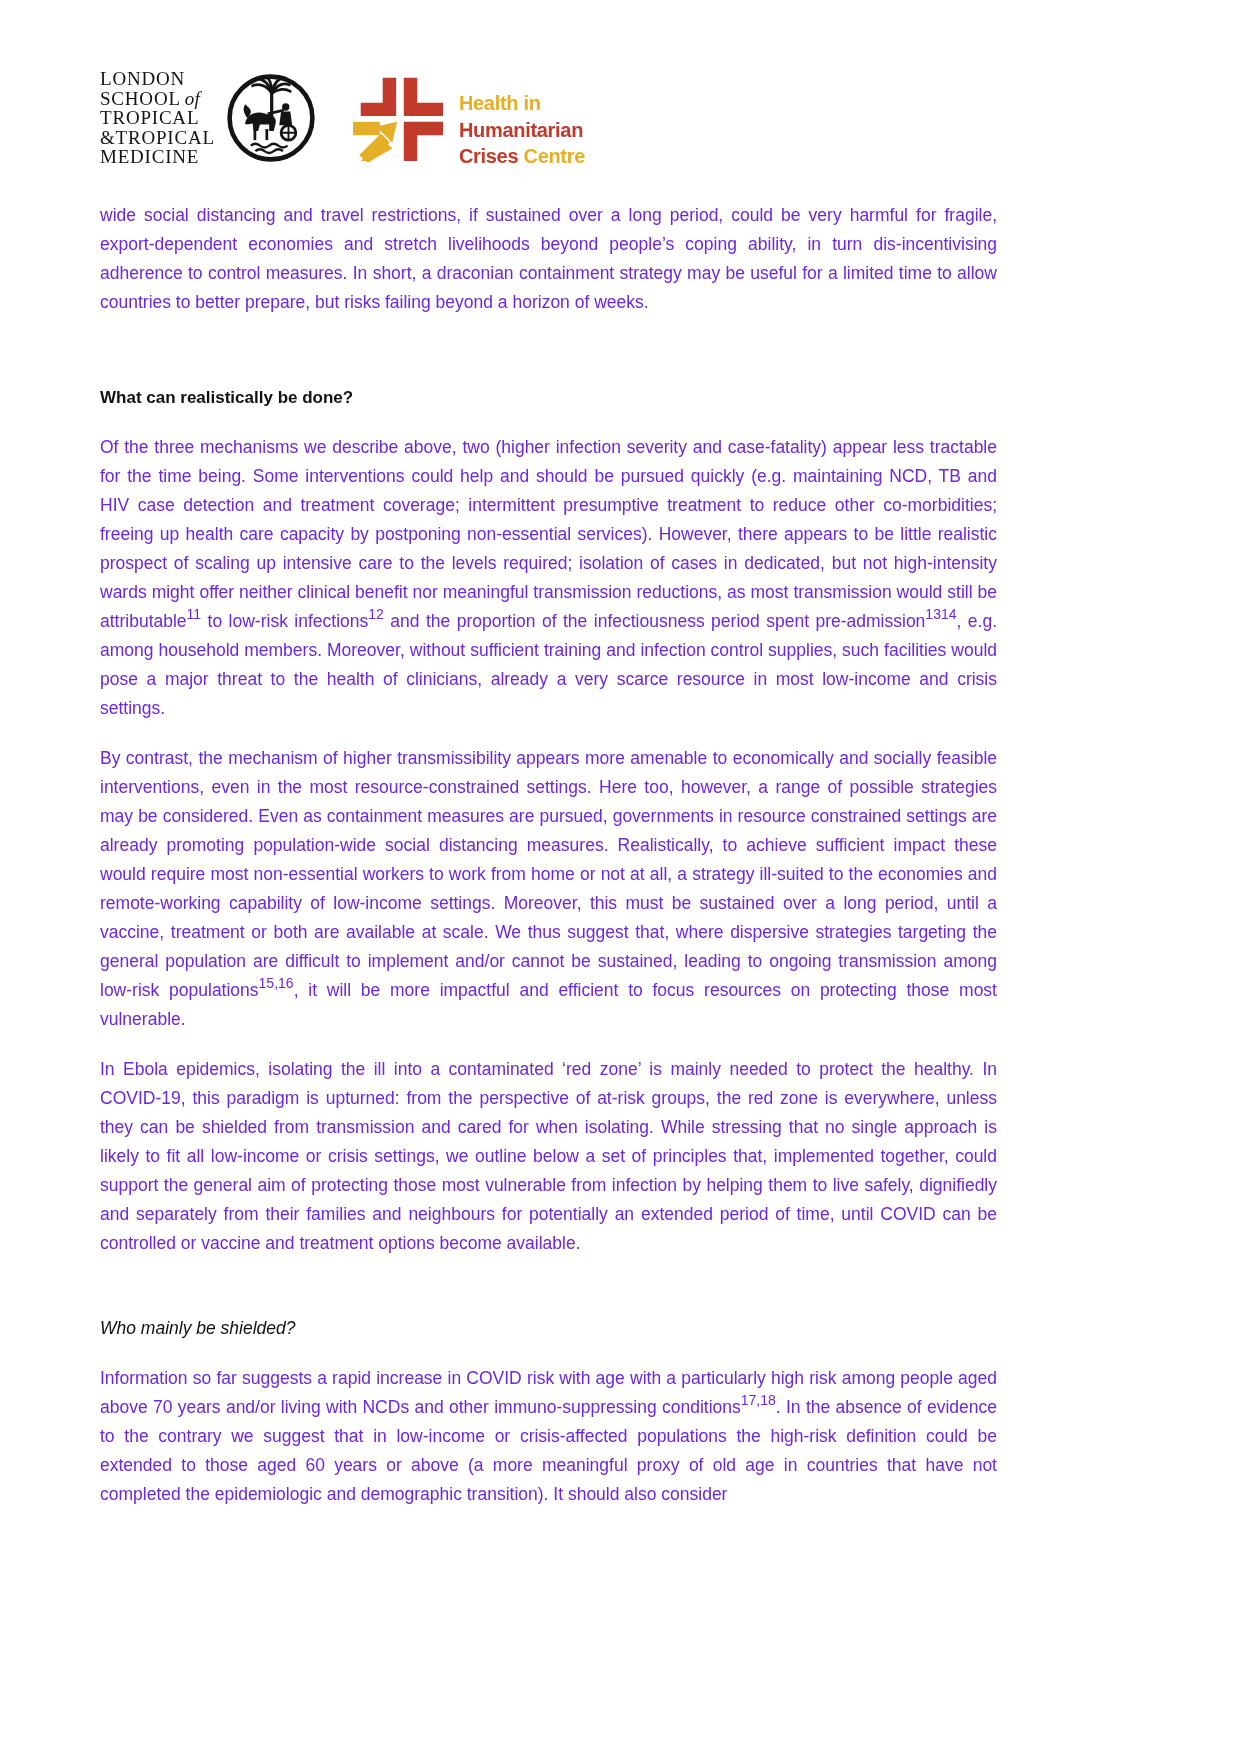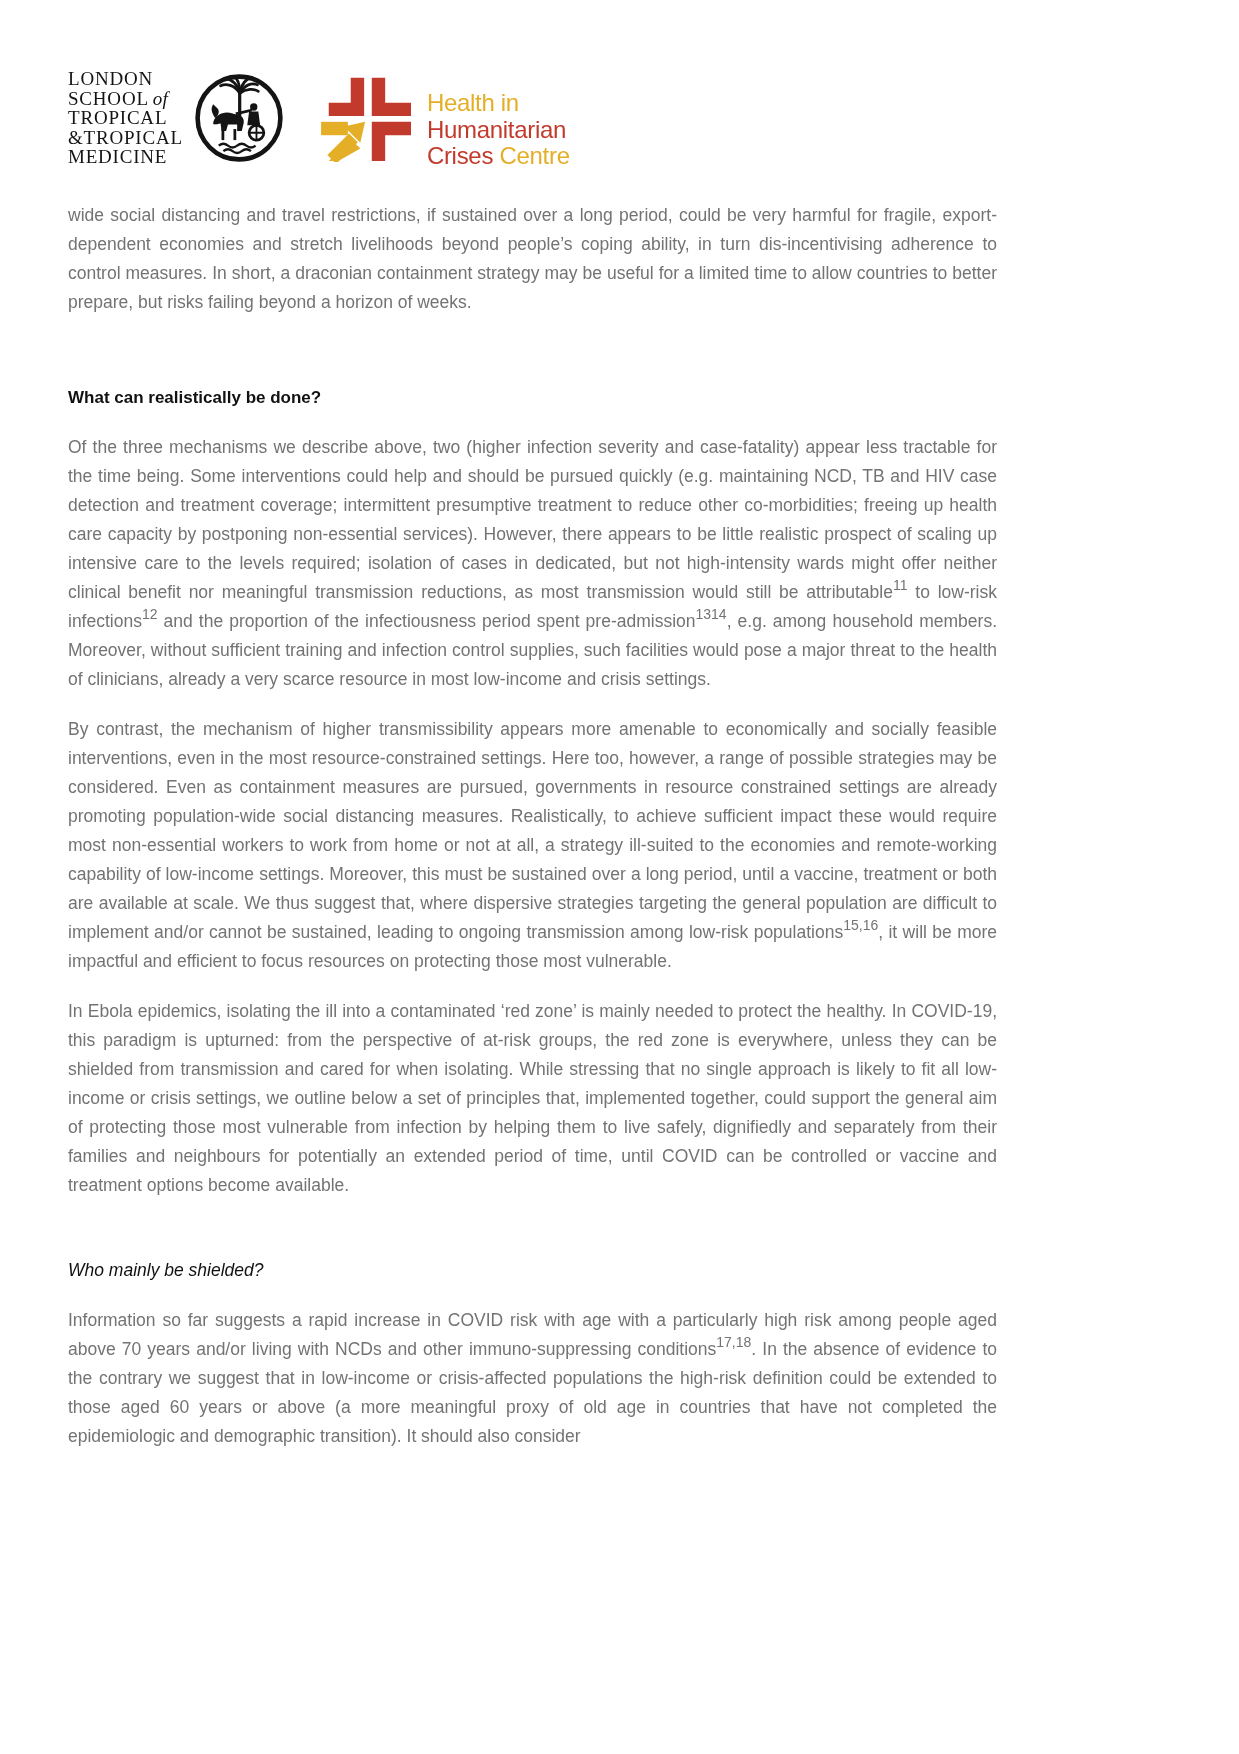--- a/index.html
+++ b/index.html
@@ -6,21 +6,21 @@
   html, body { background: #ffffff; }
   body {
     width: 1239px;
     height: 1754px;
     overflow: hidden;
     font-family: "Liberation Sans", sans-serif;
     color: #111111;
     position: relative;
   }
   .page {
-    padding: 62px 100px 0 68px;
+    padding: 62px 100px 0 100px;
     width: 1097px;
   }
 
   
   header { display: flex; align-items: center; height: 112px; }
   .lshtm-wordmark {
     font-family: "Liberation Serif", serif;
     font-size: 19px;
     line-height: 19.5px;
     letter-spacing: 0.8px;
@@ -31,37 +31,37 @@
     font-style: italic;
     text-transform: none;
     letter-spacing: 0.3px;
     margin-left: 4px;
   }
   .emblem { margin-left: 10px; }
   .hhcc { display: flex; align-items: center; margin-left: 34px; }
   .hhcc-icon { flex: 0 0 auto; }
   .hhcc-text {
     margin-left: 12px;
-    font-weight: normal;
-    font-size: 24px;
+    font-weight: bold;
+    font-size: 20px;
     line-height: 26.5px;
     letter-spacing: -0.3px;
     white-space: nowrap;
     margin-top: 24px;
   }
   .c-gold { color: #E5AE27; }
   .c-red  { color: #C23A2B; }
 
   
   .doc { margin-top: 27px; }
   .para {
     font-size: 17.5px;
     line-height: 29px;
     text-align: justify;
-    color: #737373;
+    color: #6d28d9;
     margin-bottom: 21px;
   }
   .h-section {
     font-size: 17px;
     line-height: 29px;
     font-weight: bold;
     margin: 66px 0 21px 0;
   }
   .h-sub {
     font-size: 17.5px;

